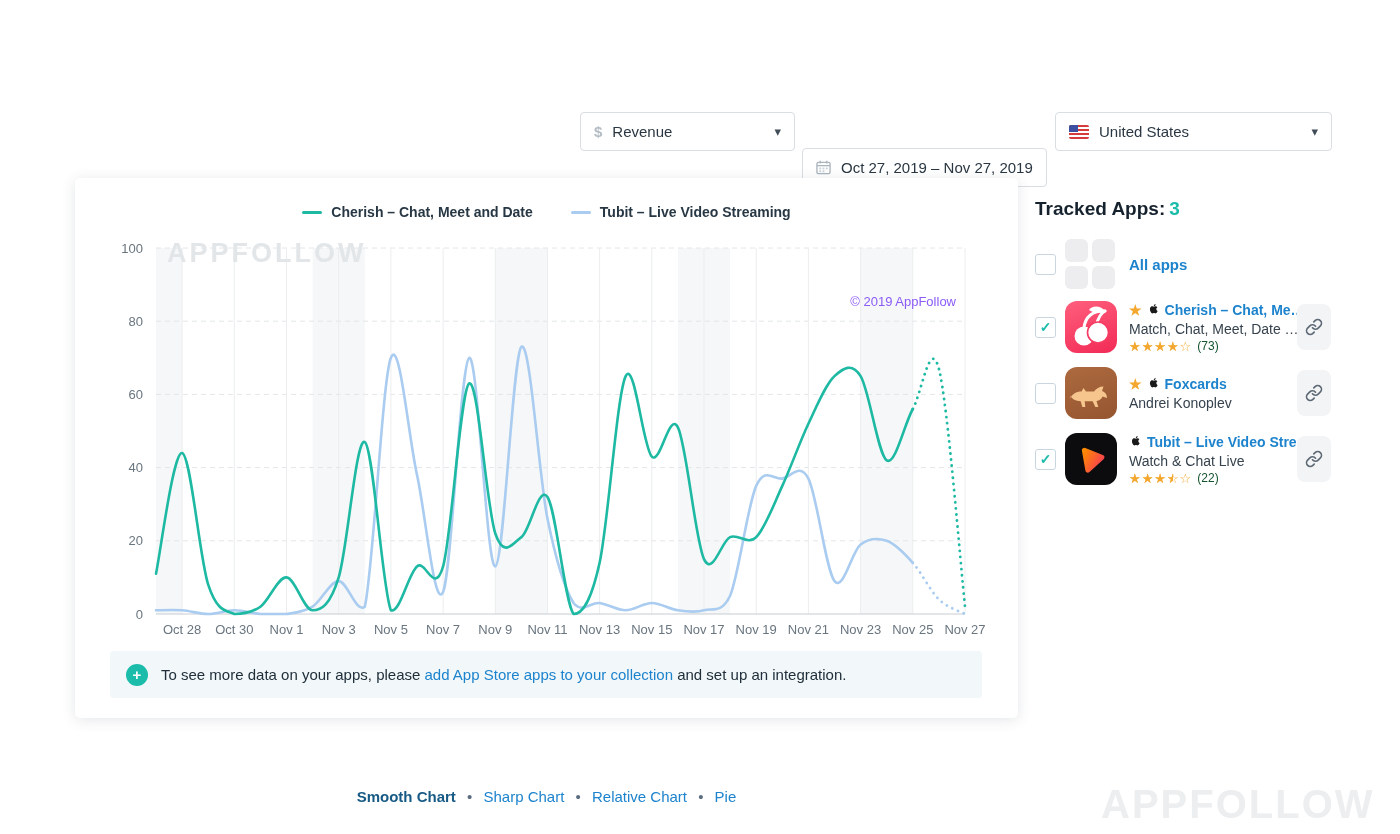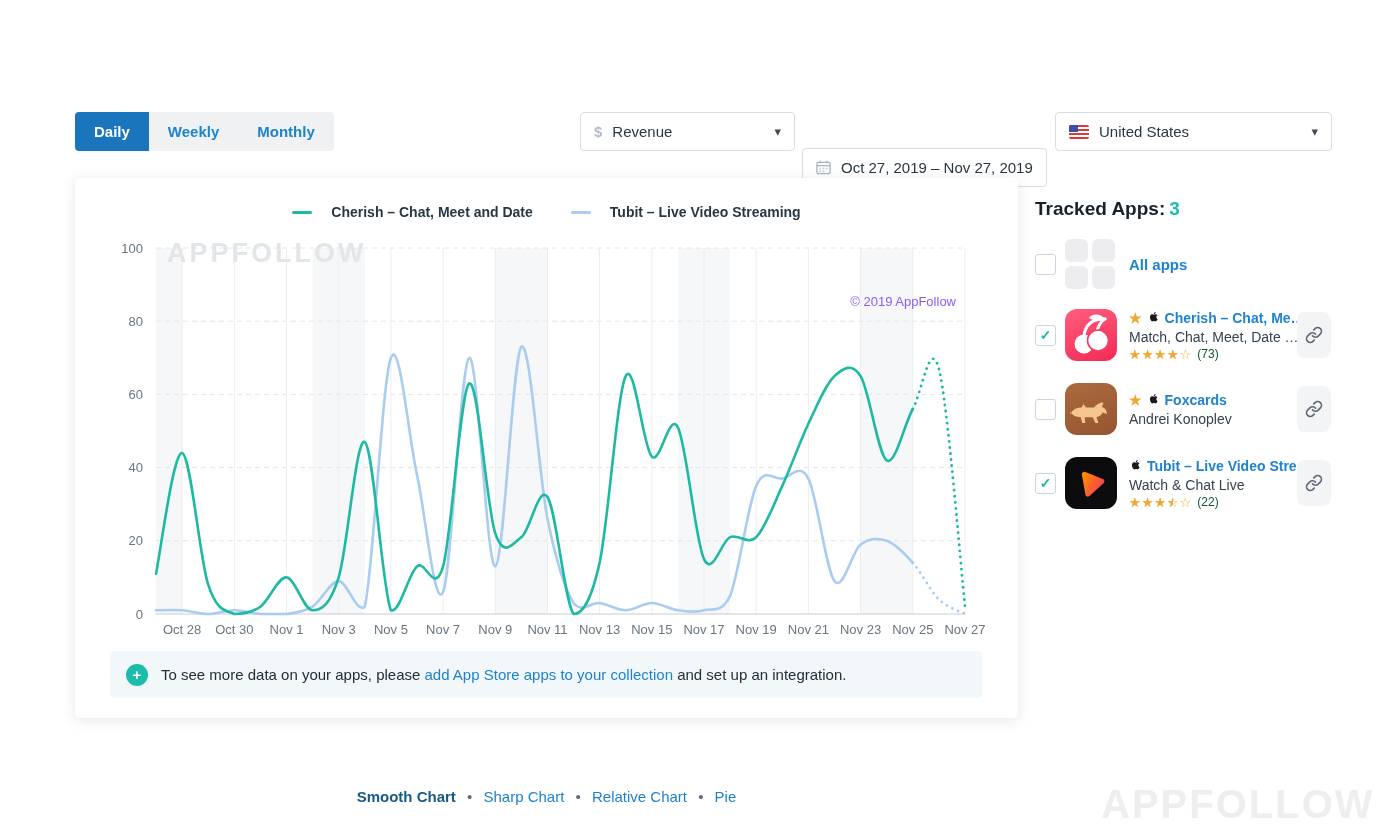--- a/index.html
+++ b/index.html
@@ -13,38 +13,38 @@
   .tab.active{background:var(--tab-blue,#1a75bd);color:#fff;}
 
   .select{position:absolute;top:112px;height:39px;border:1px solid #d9dee3;border-radius:4px;background:#fff;display:flex;align-items:center;padding:0 13px;font-size:15px;color:#2a3742;box-sizing:border-box;}
   .select .lead-ico{margin-right:10px;display:flex;align-items:center;}
   .select .caret{margin-left:auto;color:#414d58;font-size:13px;}
   .dollar{color:#b3bcc4;font-size:15px;font-weight:700;}
   .flagbox{width:20px;height:14px;border-radius:2px;overflow:hidden;box-shadow:0 0 0 1px rgba(0,0,0,0.08) inset;}
 
   .card{position:absolute;left:75px;top:178px;width:943px;height:540px;background:#fff;border-radius:5px;box-shadow:0 2px 14px rgba(45,60,80,0.13);}
   .legend{position:absolute;left:0;top:26px;width:100%;display:flex;justify-content:center;gap:38px;}
-  .legend-item{display:flex;align-items:center;gap:19px;font-size:14px;font-weight:700;color:#273744;}
+  .legend-item{display:flex;align-items:center;gap:9px;font-size:14px;font-weight:700;color:#273744;}
   .legend-dash{width:20px;height:3px;border-radius:2px;}
   .chart-watermark{position:absolute;left:92px;top:60px;font-size:27px;font-weight:700;color:#e3e6e8;letter-spacing:3px;}
   .chart-copyright{position:absolute;right:62px;top:80px;font-size:13px;color:#8b5cf6;margin-top:36px;}
   svg.chart{position:absolute;left:0;top:0;}
 
   .banner{position:absolute;left:35px;top:473px;width:872px;height:47px;background:#f2f8fa;border-radius:4px;display:flex;align-items:center;padding:0 16px;box-sizing:border-box;font-size:15px;color:#212f3a;}
   .plus-ico{width:22px;height:22px;border-radius:50%;background:var(--accent-teal,#1cbcab);color:#fff;display:flex;align-items:center;justify-content:center;font-size:15px;font-weight:700;margin-right:13px;flex:none;}
   .banner a,.link{color:var(--link-blue,#1d83cd);text-decoration:none;cursor:pointer;}
 
   .chart-links{position:absolute;left:75px;top:788px;width:943px;text-align:center;font-size:15px;}
   .chart-links .active-link{color:#175a85;font-weight:700;}
   .chart-links .sep{color:#5b6e7f;margin:0 7px;}
 
   .sidebar{position:absolute;left:1035px;top:182px;width:296px;}
   .sb-heading{font-size:19px;font-weight:700;color:var(--heading,#15222d);margin-top:16px;}
   .sb-heading .count{color:var(--accent-teal,#1cbcab);margin-left:4px;}
-  .rows{margin-top:16px;display:flex;flex-direction:column;gap:12px;}
+  .rows{margin-top:16px;display:flex;flex-direction:column;gap:4px;}
   .app-row{display:flex;align-items:center;min-height:62px;}
   .checkbox{width:19px;height:19px;border:1px solid #c9d6df;border-radius:3px;background:#fff;flex:none;display:flex;align-items:center;justify-content:center;font-size:14px;font-weight:700;color:transparent;cursor:pointer;}
   .checkbox.checked{color:var(--accent-teal,#1cbcab);}
   .checkbox.checked::after{content:"✓";}
   .app-icon{width:52px;height:52px;border-radius:12px;margin-left:9px;flex:none;display:flex;align-items:center;justify-content:center;overflow:hidden;}
   .icon-cherish{background:linear-gradient(160deg,#ff5f7e,#f22a55);}
   .icon-fox{background:linear-gradient(160deg,#ad6a40,#95552f);}
   .icon-tubit{background:#0c0c0f;}
   .allapps-icon{width:50px;height:50px;margin-left:9px;flex:none;display:grid;grid-template-columns:23px 23px;grid-template-rows:23px 23px;gap:4px;}
   .allapps-icon span{background:#ededef;border-radius:6px;}
@@ -61,25 +61,20 @@
   .allapps-label{font-size:15px;font-weight:700;margin-left:14px;}
 
   .page-watermark{position:absolute;left:1101px;top:782px;font-size:40px;font-weight:700;color:#eceef0;letter-spacing:2px;}
 </style>
 </head>
 <body>
 
 <div id="stage">
 
 
-  <div class="tabs">
-    <div class="tab active">Daily</div>
-    <div class="tab">Weekly</div>
-    <div class="tab">Monthly</div>
-  </div>
 
   <div class="select" style="left:580px;width:215px;">
     <span class="lead-ico dollar">$</span>
     <span>Revenue</span>
     <span class="caret">▾</span>
   </div>
 
   <div class="select" style="left:802px;width:245px;margin-top:36px;">
     <span class="lead-ico">
       <svg width="15" height="15" viewBox="0 0 16 16">

